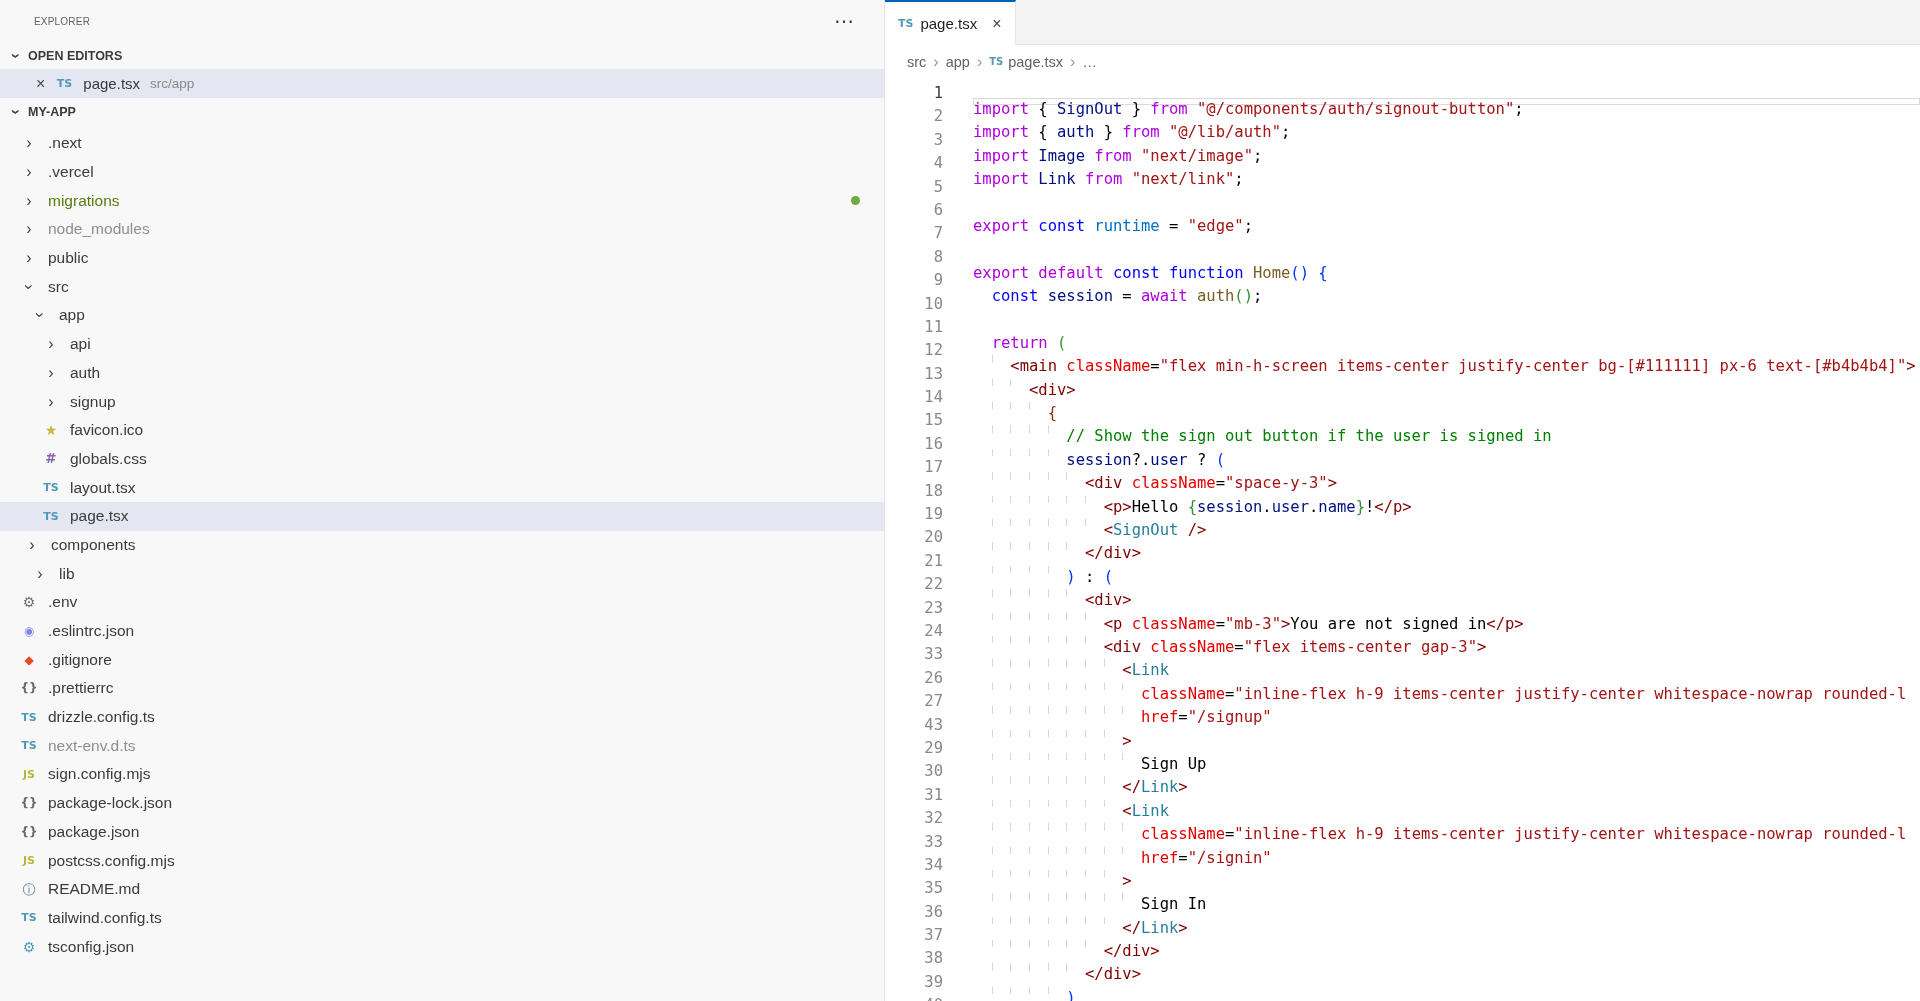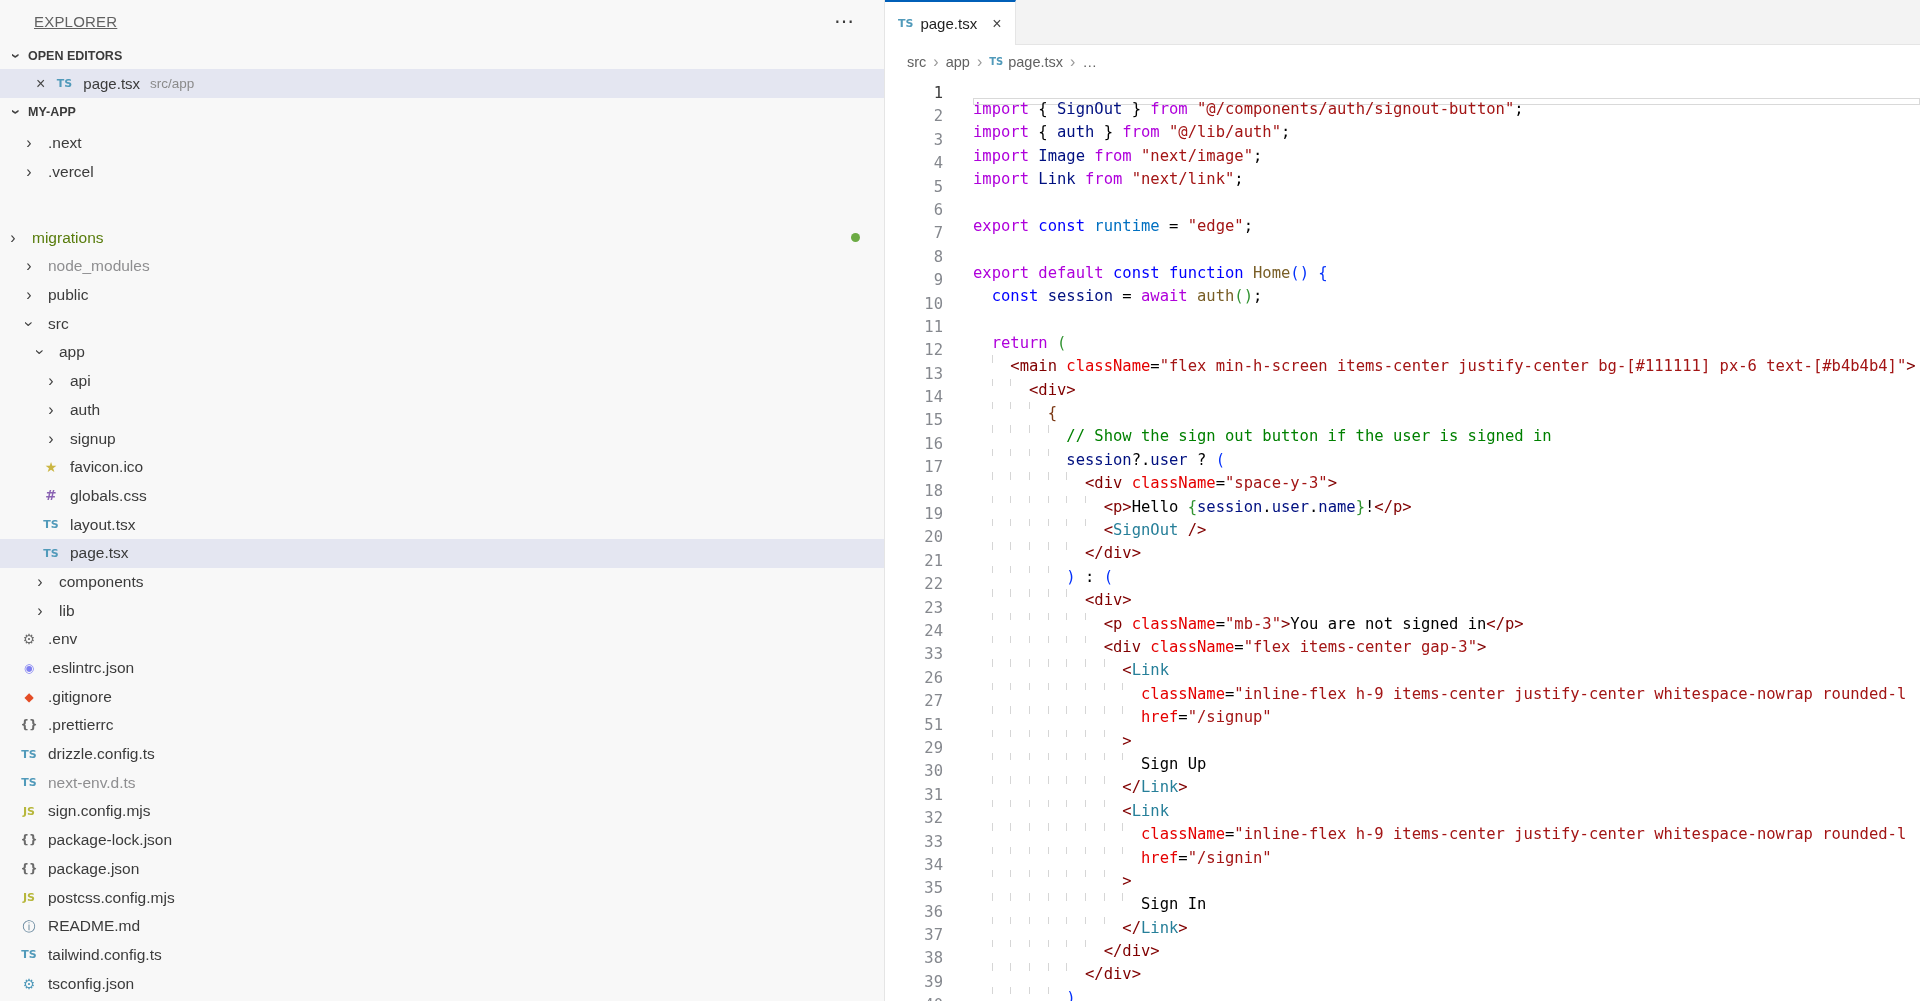--- a/index.html
+++ b/index.html
@@ -5,21 +5,21 @@
   * { margin:0; padding:0; box-sizing:border-box; }
   html,body { width:1920px; height:1001px; overflow:hidden; background:#fff;
               font-family:"Liberation Sans", sans-serif; }
   .app { display:flex; width:1920px; height:1001px; }
 
   
   .sidebar { width:885px; min-width:885px; background:var(--sidebar-bg); border-right:1px solid var(--border);
              display:flex; flex-direction:column; overflow:hidden; }
   .sidebar-header { height:42px; display:flex; align-items:center; justify-content:space-between;
                     padding:0 30px 0 34px; }
-  .sidebar-title { font-size:15px; color:var(--text-secondary); letter-spacing:.2px;text-decoration:underline; }
+  .sidebar-title { font-size:10px; color:var(--text-secondary); letter-spacing:.2px; }
   .more-icon { color:var(--text-primary); font-size:20px; cursor:pointer; line-height:1; }
   .more-icon::before { content:"⋯"; }
 
   .section-header { height:27px; display:flex; align-items:center; gap:2px; padding-left:6px;
                     font-size:12.5px; font-weight:700; color:var(--text-primary); cursor:pointer; }
   .twisty { width:20px; min-width:20px; display:inline-flex; align-items:center; justify-content:center;
             color:#424242; font-size:16px; line-height:1; }
   .twisty::before { content:"›"; }
   .twisty.down { transform:rotate(90deg); }
 
@@ -128,21 +128,21 @@
     </div>
     <div class="file-tree">
         <div class="tree-row" style="padding-left: 16px;">
           <span class="twisty"></span>
           <span class="tree-label">.next</span>
         </div>
         <div class="tree-row" style="padding-left: 16px;">
           <span class="twisty"></span>
           <span class="tree-label">.vercel</span>
         </div>
-        <div class="tree-row" style=" margin-top: 37px;">
+        <div class="tree-row" style="padding-left: 16px;">
           <span class="twisty"></span>
           <span class="tree-label st-added">migrations</span>
           <span class="git-dot"></span>
         </div>
         <div class="tree-row" style="padding-left: 16px;">
           <span class="twisty"></span>
           <span class="tree-label st-ignored">node_modules</span>
         </div>
         <div class="tree-row" style="padding-left: 16px;">
           <span class="twisty"></span>
@@ -177,21 +177,21 @@
           <span class="tree-label">globals.css</span>
         </div>
         <div class="tree-row" style="padding-left: 38px;">
           <span class="fico fico-ts">TS</span>
           <span class="tree-label">layout.tsx</span>
         </div>
         <div class="tree-row selected" style="padding-left: 38px;">
           <span class="fico fico-ts">TS</span>
           <span class="tree-label">page.tsx</span>
         </div>
-        <div class="tree-row" style="padding-left: 27px;">
+        <div class="tree-row" style="padding-left: 19px;">
           <span class="twisty"></span>
           <span class="tree-label">components</span>
         </div>
         <div class="tree-row" style="padding-left: 27px;">
           <span class="twisty"></span>
           <span class="tree-label">lib</span>
         </div>
         <div class="tree-row" style="padding-left: 16px;">
           <span class="fico fico-gear">⚙</span>
           <span class="tree-label">.env</span>
@@ -377,21 +377,21 @@
         </div>
         <div class="code-line">
           <span class="line-num">26</span>
           <span class="line-content"><span class="guide" style="left: 2ch;"></span><span class="guide" style="left: 4ch;"></span><span class="guide" style="left: 6ch;"></span><span class="guide" style="left: 8ch;"></span><span class="guide" style="left: 10ch;"></span><span class="guide" style="left: 12ch;"></span><span class="guide" style="left: 14ch;"></span><span class="guide" style="left: 16ch;"></span><span class="tk-tx">                  </span><span class="tk-attr">className</span><span class="tk-pu">=</span><span class="tk-str">"inline-flex h-9 items-center justify-center whitespace-nowrap rounded-l</span></span>
         </div>
         <div class="code-line">
           <span class="line-num">27</span>
           <span class="line-content"><span class="guide" style="left: 2ch;"></span><span class="guide" style="left: 4ch;"></span><span class="guide" style="left: 6ch;"></span><span class="guide" style="left: 8ch;"></span><span class="guide" style="left: 10ch;"></span><span class="guide" style="left: 12ch;"></span><span class="guide" style="left: 14ch;"></span><span class="guide" style="left: 16ch;"></span><span class="tk-tx">                  </span><span class="tk-attr">href</span><span class="tk-pu">=</span><span class="tk-str">"/signup"</span></span>
         </div>
         <div class="code-line">
-          <span class="line-num">51</span>
+          <span class="line-num">43</span>
           <span class="line-content"><span class="guide" style="left: 2ch;"></span><span class="guide" style="left: 4ch;"></span><span class="guide" style="left: 6ch;"></span><span class="guide" style="left: 8ch;"></span><span class="guide" style="left: 10ch;"></span><span class="guide" style="left: 12ch;"></span><span class="guide" style="left: 14ch;"></span><span class="tk-tx">                </span><span class="tk-tag">&gt;</span></span>
         </div>
         <div class="code-line">
           <span class="line-num">29</span>
           <span class="line-content"><span class="guide" style="left: 2ch;"></span><span class="guide" style="left: 4ch;"></span><span class="guide" style="left: 6ch;"></span><span class="guide" style="left: 8ch;"></span><span class="guide" style="left: 10ch;"></span><span class="guide" style="left: 12ch;"></span><span class="guide" style="left: 14ch;"></span><span class="guide" style="left: 16ch;"></span><span class="tk-tx">                  Sign Up</span></span>
         </div>
         <div class="code-line">
           <span class="line-num">30</span>
           <span class="line-content"><span class="guide" style="left: 2ch;"></span><span class="guide" style="left: 4ch;"></span><span class="guide" style="left: 6ch;"></span><span class="guide" style="left: 8ch;"></span><span class="guide" style="left: 10ch;"></span><span class="guide" style="left: 12ch;"></span><span class="guide" style="left: 14ch;"></span><span class="tk-tx">                </span><span class="tk-tag">&lt;/</span><span class="tk-cmp">Link</span><span class="tk-tag">&gt;</span></span>
         </div>

